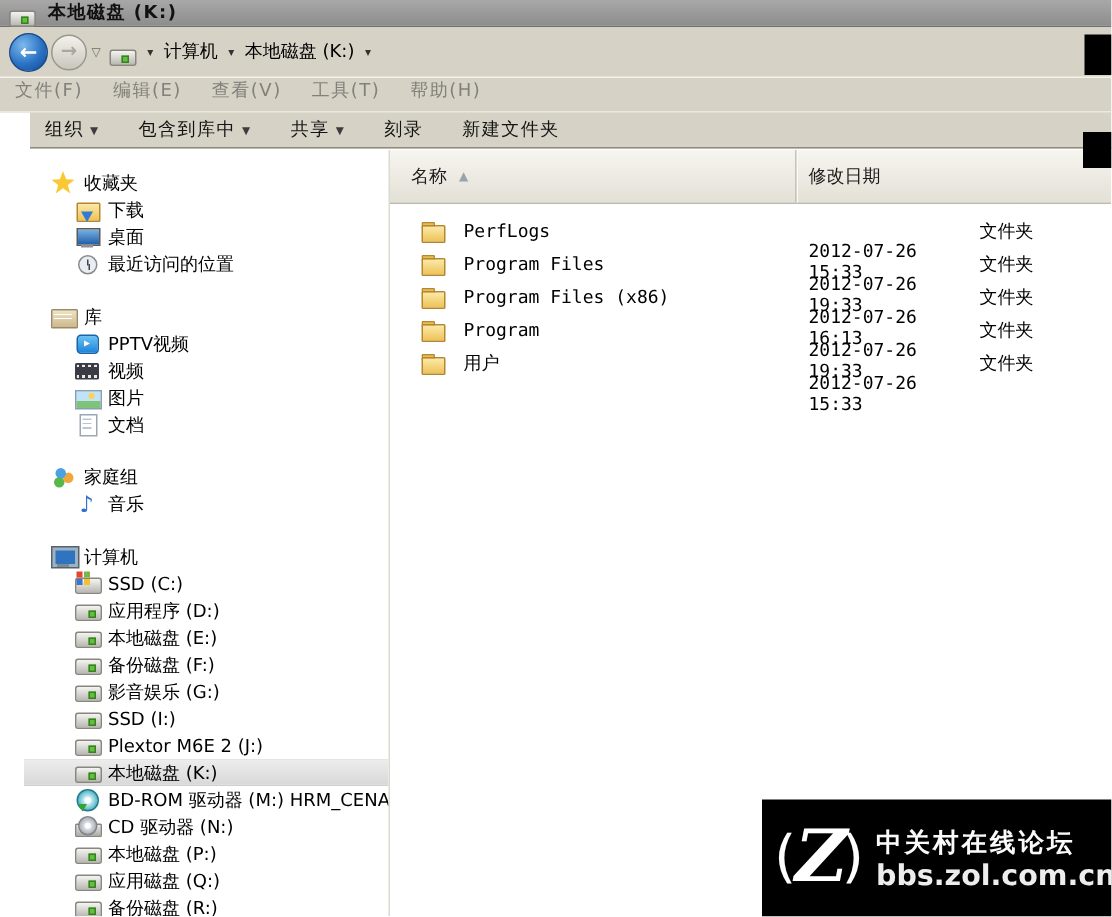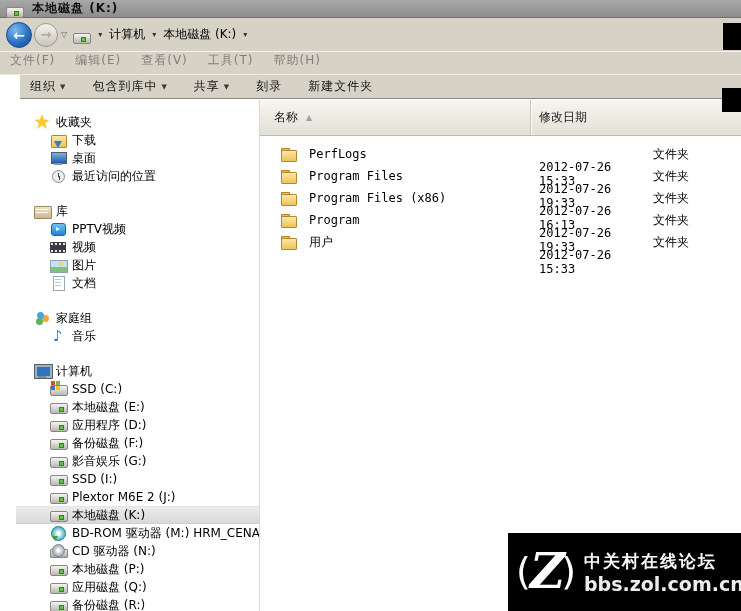--- a/index.html
+++ b/index.html
@@ -262,25 +262,25 @@
         <div class="side-row group-gap">
           <span class="ic ic-computer"></span>
           <span class="side-label">计算机</span>
         </div>
         <div class="side-row child">
           <span class="ic ic-sysdrive"></span>
           <span class="side-label">SSD (C:)</span>
         </div>
         <div class="side-row child">
           <span class="ic ic-drive"></span>
+          <span class="side-label">应用程序 (D:)</span>
+        </div>
+        <div class="side-row child">
+          <span class="ic ic-drive"></span>
           <span class="side-label">本地磁盘 (E:)</span>
-        </div>
-        <div class="side-row child">
-          <span class="ic ic-drive"></span>
-          <span class="side-label">应用程序 (D:)</span>
         </div>
         <div class="side-row child">
           <span class="ic ic-drive"></span>
           <span class="side-label">备份磁盘 (F:)</span>
         </div>
         <div class="side-row child">
           <span class="ic ic-drive"></span>
           <span class="side-label">影音娱乐 (G:)</span>
         </div>
         <div class="side-row child">

